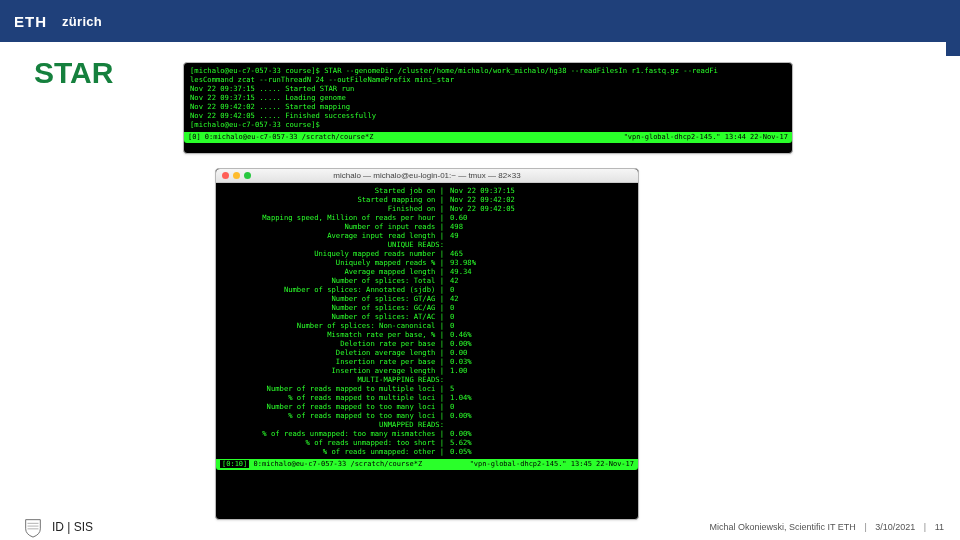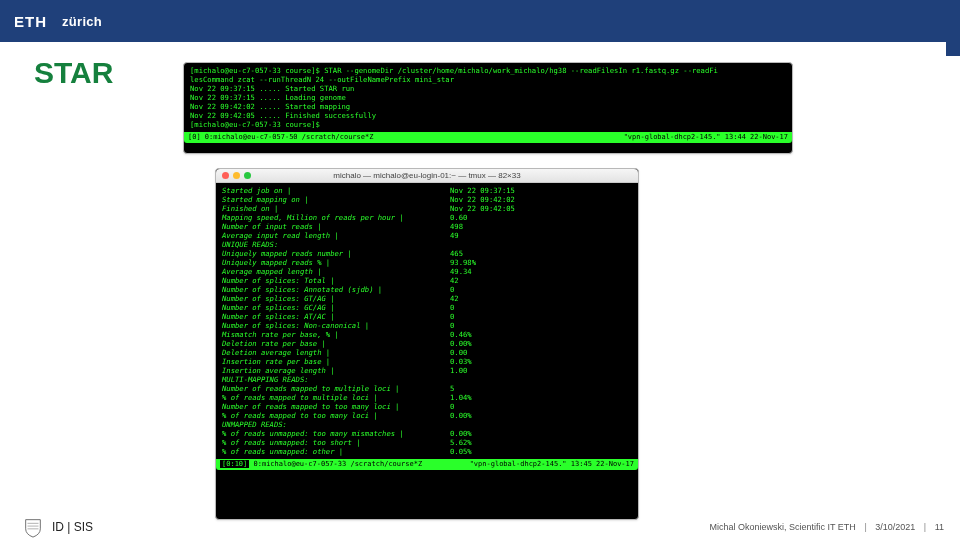--- a/index.html
+++ b/index.html
@@ -17,21 +17,21 @@
   .dots { position: absolute; left: 6px; top: 3px; display: flex; gap: 4px; }
   .dot { width: 7px; height: 7px; border-radius: 50%; }
   .dr { background:#ff5f57; } .dy { background:#febc2e; } .dg { background:#28c840; }
   .term .body { padding: 3px 6px; white-space: pre; overflow: hidden; }
   .statusbar { background: #2aff2a; color: #000; font-family: "Menlo", monospace; font-size: 7px; padding: 1px 4px; display: flex; justify-content: space-between; border-radius: 0 0 3px 3px; }
 
   #t1 { left: 183px; top: 62px; width: 610px; height: 92px; }
   #t2 { left: 215px; top: 168px; width: 424px; height: 352px; }
 
   .tl-row { display: flex; }
-  .tl-l { width: 225px; padding-right: 3px; font-style: italic; }
+  .tl-l { width: 225px; text-align: right; padding-right: 3px; }
   .tl-r { width: 170px; text-align: left; padding-left: 3px; }
 
   .footer { position: absolute; left: 0; bottom: 0; width: 960px; height: 26px; display: flex; align-items: center; font-size: 9px; color: #333; }
   .crest { width: 22px; height: 22px; margin-left: 22px; margin-right: 8px; }
   .crest svg { width: 22px; height: 22px; }
   .idsis { font-size: 12px; font-weight: 500; color: #222; }
   .fspacer { flex: 1; }
   .fmeta { margin-right: 16px; color: #555; }
   .fsep { margin: 0 6px; color: #888; }
 </style>
@@ -50,21 +50,21 @@
 
 <div class="term" id="t1">
   <div class="body" id="t1body">[michalo@eu-c7-057-33 course]$ STAR --genomeDir /cluster/home/michalo/work_michalo/hg38 --readFilesIn r1.fastq.gz --readFi
 lesCommand zcat --runThreadN 24 --outFileNamePrefix mini_star
 Nov 22 09:37:15 ..... Started STAR run
 Nov 22 09:37:15 ..... Loading genome
 Nov 22 09:42:02 ..... Started mapping
 Nov 22 09:42:05 ..... Finished successfully
 [michalo@eu-c7-057-33 course]$</div>
   <div class="statusbar">
-    <span>[0] 0:michalo@eu-c7-057-50 /scratch/course*Z</span>
+    <span>[0] 0:michalo@eu-c7-057-33 /scratch/course*Z</span>
     <span>"vpn-global-dhcp2-145." 13:44 22-Nov-17</span>
   </div>
 </div>
 
 <div class="term" id="t2">
   <div class="tb">
     <div class="dots">
       <div class="dot dr"></div>
       <div class="dot dy"></div>
       <div class="dot dg"></div>

